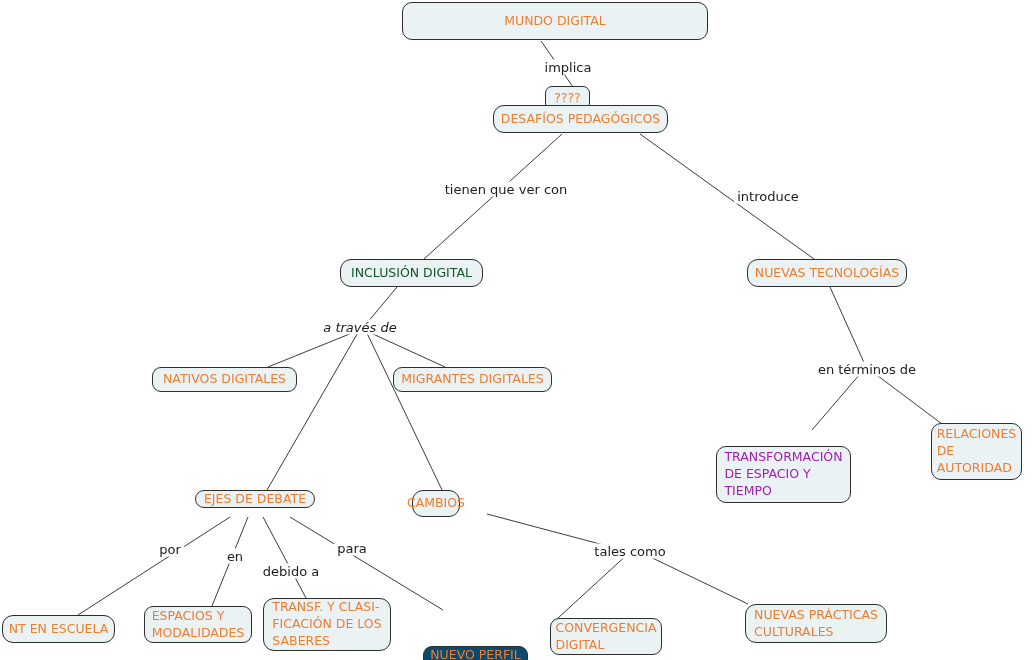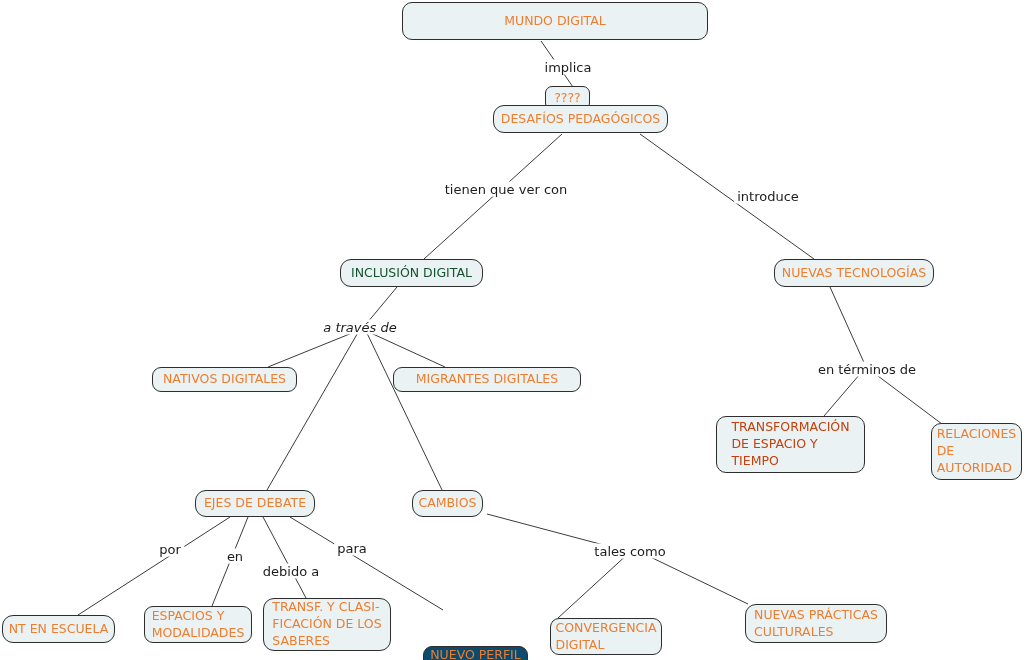--- a/index.html
+++ b/index.html
@@ -78,31 +78,31 @@
     <span class="link-label" style="left: 867px; top: 369px; color: rgb(28, 28, 28);">en términos de</span>
     <span class="link-label" style="left: 170px; top: 549px; color: rgb(28, 28, 28);">por</span>
     <span class="link-label" style="left: 235px; top: 556px; color: rgb(28, 28, 28);">en</span>
     <span class="link-label" style="left: 291px; top: 571px; color: rgb(28, 28, 28);">debido a</span>
     <span class="link-label" style="left: 352px; top: 548px; color: rgb(28, 28, 28);">para</span>
     <span class="link-label" style="left: 630px; top: 551px; color: rgb(28, 28, 28);">tales como</span>
     <div class="node" style="left: 545px; top: 86px; width: 45px; height: 24px; border-radius: 7px; background: rgb(235, 242, 244); border-color: rgb(46, 46, 46); color: rgb(237, 125, 47);">????</div>
     <div class="node" style="left: 402px; top: 2px; width: 306px; height: 38px; border-radius: 10px; background: rgb(235, 242, 244); border-color: rgb(46, 46, 46); color: rgb(237, 125, 47);">MUNDO DIGITAL</div>
     <div class="node" style="left: 493px; top: 105px; width: 175px; height: 28px; border-radius: 11px; background: rgb(235, 242, 244); border-color: rgb(46, 46, 46); color: rgb(237, 125, 47);">DESAFÍOS PEDAGÓGICOS</div>
     <div class="node" style="left: 340px; top: 259px; width: 143px; height: 28px; border-radius: 11px; background: rgb(235, 242, 244); border-color: rgb(46, 46, 46); color: #14532d;">INCLUSIÓN DIGITAL</div>
-    <div class="node" style="left: 747px; top: 259px; width: 160px; height: 28px; border-radius: 11px; background: rgb(235, 242, 244); border-color: rgb(46, 46, 46); color: rgb(237, 125, 47); margin-left: 27px;">NUEVAS TECNOLOGÍAS</div>
+    <div class="node" style="left: 747px; top: 259px; width: 160px; height: 28px; border-radius: 11px; background: rgb(235, 242, 244); border-color: rgb(46, 46, 46); color: rgb(237, 125, 47);">NUEVAS TECNOLOGÍAS</div>
     <div class="node" style="left: 152px; top: 367px; width: 145px; height: 25px; border-radius: 9px; background: rgb(235, 242, 244); border-color: rgb(46, 46, 46); color: rgb(237, 125, 47);">NATIVOS DIGITALES</div>
-    <div class="node" style="left: 393px; top: 367px; width: 188px; height: 25px; border-radius: 9px; background: rgb(235, 242, 244); border-color: rgb(46, 46, 46); color: rgb(237, 125, 47);">MIGRANTES DIGITALES</div>
-    <div class="node" style="left: 716px; top: 416px; width: 149px; height: 57px; border-radius: 10px; background: rgb(235, 242, 244); border-color: rgb(46, 46, 46); color: #c2410c;">TRANSFORMACIÓN
+    <div class="node" style="left: 393px; top: 367px; width: 159px; height: 25px; border-radius: 9px; background: rgb(235, 242, 244); border-color: rgb(46, 46, 46); color: rgb(237, 125, 47);">MIGRANTES DIGITALES</div>
+    <div class="node" style="left: 716px; top: 446px; width: 135px; height: 57px; border-radius: 10px; background: rgb(235, 242, 244); border-color: rgb(46, 46, 46); color: #a21caf;">TRANSFORMACIÓN
 DE ESPACIO Y
 TIEMPO</div>
     <div class="node" style="left: 931px; top: 423px; width: 91px; height: 57px; border-radius: 10px; background: rgb(235, 242, 244); border-color: rgb(46, 46, 46); color: rgb(237, 125, 47);">RELACIONES
 DE
 AUTORIDAD</div>
-    <div class="node" style="left: 195px; top: 490px; width: 120px; height: 27px; border-radius: 11px; background: rgb(235, 242, 244); border-color: rgb(46, 46, 46); color: rgb(237, 125, 47);">EJES DE DEBATE</div>
-    <div class="node" style="left: 412px; top: 490px; width: 71px; height: 27px; border-radius: 11px; background: rgb(235, 242, 244); border-color: rgb(46, 46, 46); color: rgb(237, 125, 47);">CAMBIOS</div>
+    <div class="node" style="left: 195px; top: 490px; width: 120px; height: 18px; border-radius: 11px; background: rgb(235, 242, 244); border-color: rgb(46, 46, 46); color: rgb(237, 125, 47);">EJES DE DEBATE</div>
+    <div class="node" style="left: 412px; top: 490px; width: 48px; height: 27px; border-radius: 11px; background: rgb(235, 242, 244); border-color: rgb(46, 46, 46); color: rgb(237, 125, 47);">CAMBIOS</div>
     <div class="node" style="left: 2px; top: 615px; width: 113px; height: 28px; border-radius: 11px; background: rgb(235, 242, 244); border-color: rgb(46, 46, 46); color: rgb(237, 125, 47);">NT EN ESCUELA</div>
     <div class="node" style="left: 144px; top: 606px; width: 108px; height: 37px; border-radius: 9px; background: rgb(235, 242, 244); border-color: rgb(46, 46, 46); color: rgb(237, 125, 47);">ESPACIOS Y
 MODALIDADES</div>
     <div class="node" style="left: 263px; top: 598px; width: 128px; height: 53px; border-radius: 11px; background: rgb(235, 242, 244); border-color: rgb(46, 46, 46); color: rgb(237, 125, 47);">TRANSF. Y CLASI-
 FICACIÓN DE LOS
 SABERES</div>
     <div class="node" style="left: 423px; top: 610px; width: 105px; height: 36px; border-radius: 9px; background: #0c4a6e; border-color: rgb(46, 46, 46); color: rgb(237, 125, 47); margin-top: 36px;">NUEVO PERFIL
 DOCENTE</div>
     <div class="node" style="left: 550px; top: 618px; width: 112px; height: 37px; border-radius: 9px; background: rgb(235, 242, 244); border-color: rgb(46, 46, 46); color: rgb(237, 125, 47);">CONVERGENCIA
 DIGITAL</div>

